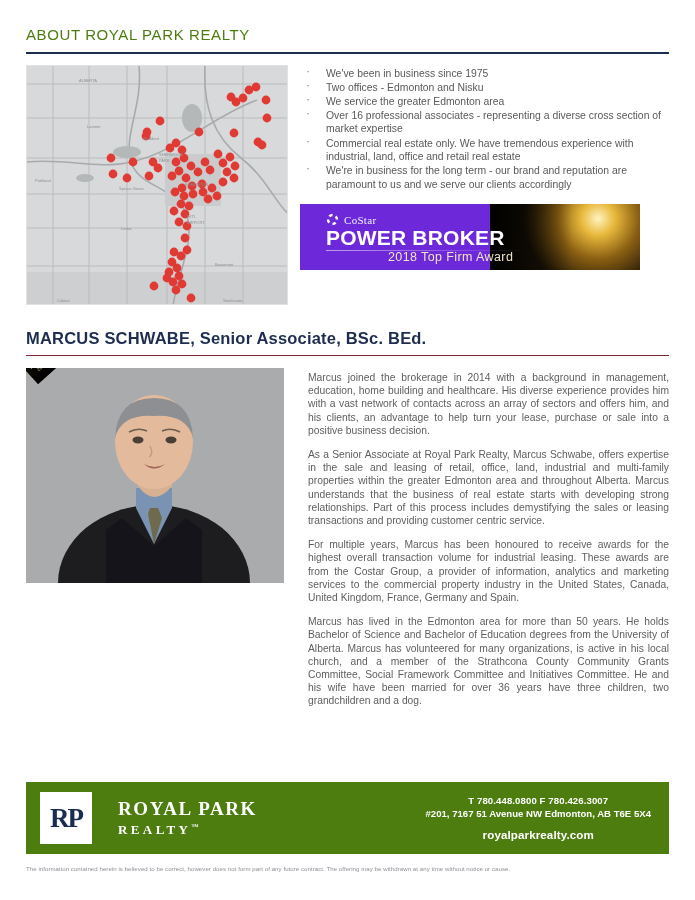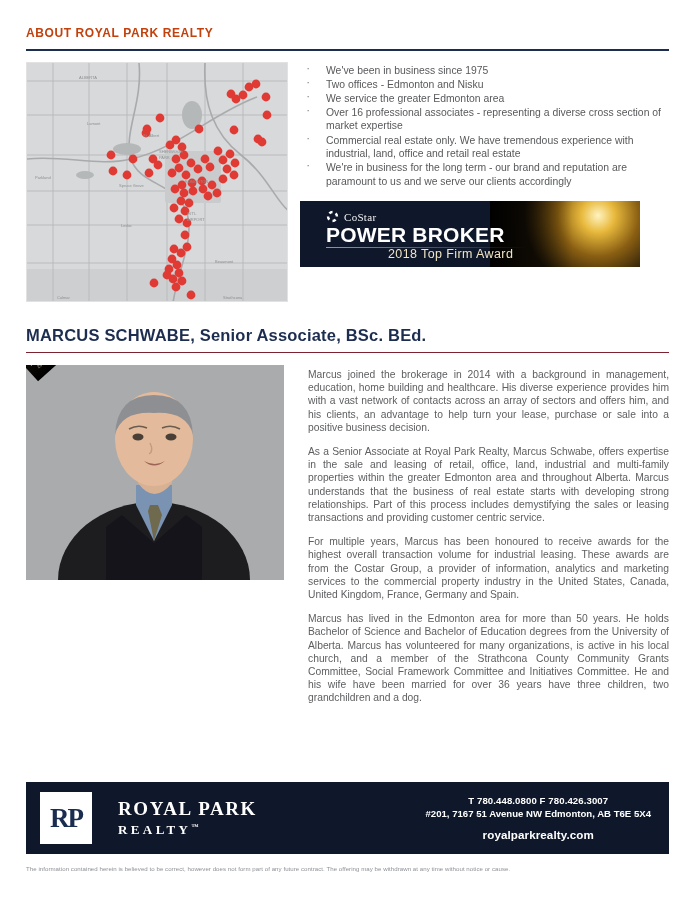--- a/index.html
+++ b/index.html
@@ -9,22 +9,22 @@
     font-family: "Liberation Sans", sans-serif;
     color: #3a3a3a;
     overflow: hidden;
     position: relative;
   }
   .page { width: 695px; height: 900px; position: relative; padding: 0 26px; }
 
   
   .section-head { padding-top: 26px; }
   .section-title {
-    font-size: 12px; font-weight: bold; letter-spacing: .6px;
-    color: #c2410c; text-transform: uppercase;
+    font-size: 15px; font-weight: normal; letter-spacing: .6px;
+    color: #4d7c0f; text-transform: uppercase;
   }
   .rule-navy { height: 1.6px; background: #1c2d4f; margin-top: 9px; }
   .rule-maroon { height: 1.4px; background: #7d2230; margin-top: 7px; }
 
   
   .about-row { display: flex; gap: 12px; margin-top: 11px; }
   .map-wrap { width: 262px; flex: 0 0 262px; }
   .map {
     width: 262px; height: 240px; position: relative; overflow: hidden;
     background: #d9dadb; border: 1px solid #e2e2e2;
@@ -38,21 +38,21 @@
     font-size: 10.4px; line-height: 13.6px; color: #58595b; margin-bottom: .5px;
   }
   ul.bullets li::before {
     content: "·"; position: absolute; left: 6px; top: -3px;
     font-size: 13px; color: #8d8f92;
   }
 
   
   .badge {
     margin-top: 13px; width: 340px; height: 66px;
-    position: relative; overflow: hidden; background: #0f172a;
+    position: relative; overflow: hidden; background: #6d28d9;
   }
   .badge .gold {
     position: absolute; right: 0; top: 0; width: 150px; height: 100%;
     background:
       radial-gradient(circle at 72% 22%, #fff3c0 0%, #e8b93c 14%, #8a5f12 34%, #1a1206 62%),
       radial-gradient(circle at 30% 78%, #f7d978 0%, #9c6c19 26%, #120c04 60%),
       radial-gradient(circle at 90% 75%, #ffe9a8 0%, #a97c20 22%, #0b0703 55%),
       #0a0705;
   }
   .badge .gold::after {
@@ -109,21 +109,21 @@
 
   .bio-text { flex: 1; padding-top: 3px; }
   .bio-text p {
     font-size: 10.3px; line-height: 13.2px; color: #5d5e60;
     text-align: justify; margin-bottom: 11px;
   }
 
   
   .footer {
     position: absolute; left: 26px; right: 26px; bottom: 46px;
-    height: 72px; background: #0f172a;
+    height: 72px; background: #4d7c0f;
     display: flex; align-items: center; justify-content: space-between;
     padding: 0 18px 0 14px;
   }
   .brand { display: flex; align-items: center; gap: 14px; }
   .mono {
     width: 52px; height: 52px; background: #fff;
     display: flex; align-items: center; justify-content: center;
   }
   .mono-txt {
     font-family: "Liberation Serif", serif; font-size: 27px;

